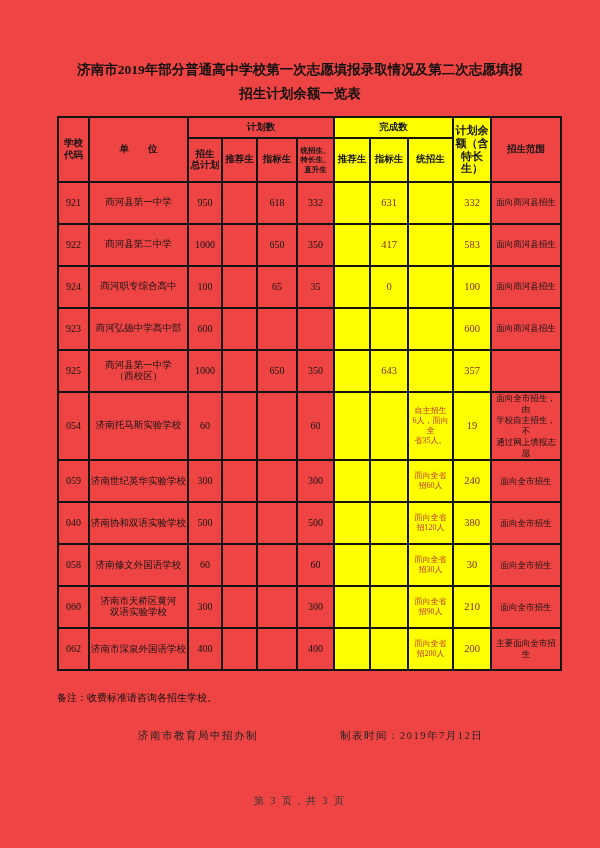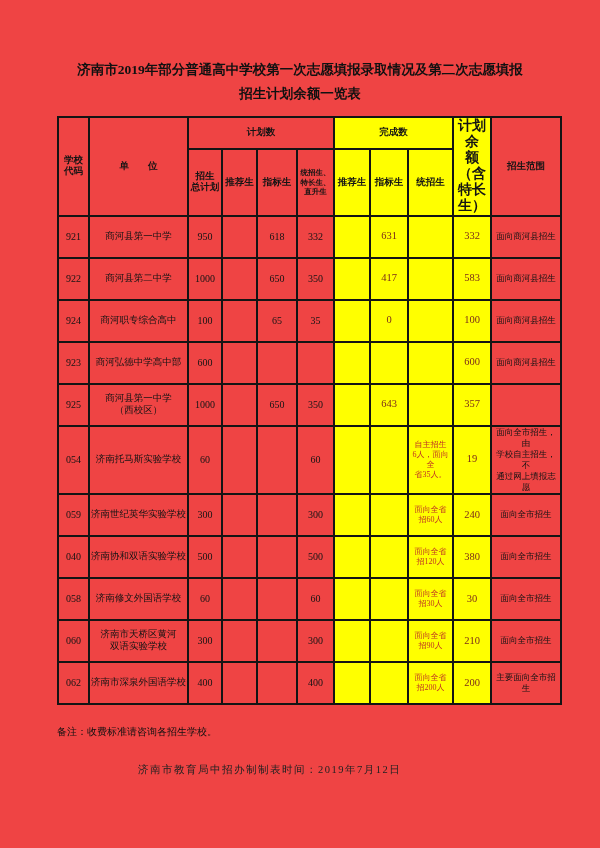--- a/index.html
+++ b/index.html
@@ -6,30 +6,30 @@
   body{background:#ffffff;font-family:"Liberation Serif","DejaVu Serif",serif;}
   .page{width:600px;height:848px;position:relative;background:#ef4444;overflow:hidden;}
   .title{margin:58px 30px 0 30px;text-align:center;font-weight:bold;font-size:13.5px;line-height:24px;color:#111;}
   table{border-collapse:collapse;table-layout:fixed;width:503px;margin:10px 0 0 57px;}
   th,td{border:2px solid #141414;padding:0 1px;text-align:center;vertical-align:middle;overflow:hidden;color:#141414;}
   thead tr.group-row{height:21px;}
   thead tr.sub-row{height:44px;}
   tbody tr{height:42px;}
   th{font-weight:bold;font-size:9.5px;line-height:1.2;white-space:pre-line;}
   .th-small{font-size:7.5px;line-height:1.25;}
-  .th-remain{font-size:14px;line-height:1.15;}
+  .th-remain{font-size:11px;line-height:1.15;}
   .yel{background:#ffff00;}
   td{font-size:10px;line-height:1.2;}
   .c-name{font-size:9.5px;white-space:pre-line;}
   .c-num{font-size:10px;}
   .c-ynum{color:#7b2d1a;font-size:10.5px;}
   .c-note{color:#bf3423;font-size:8px;line-height:1.25;white-space:pre-line;}
   .c-scope{font-size:8.5px;line-height:1.3;white-space:pre-line;}
   .note{margin:20px 0 0 57px;font-weight:normal;font-size:10px;color:#111;}
-  .producer-row{margin-top:24px;padding-left:138px;display:flex;font-size:10.5px;color:#222;letter-spacing:1.5px;}
+  .producer-row{margin-top:24px;padding-left:138px;display:flex;gap:82px;font-size:10.5px;color:#222;letter-spacing:1.5px;}
   .page-footer{position:absolute;top:794px;left:0;right:0;text-align:center;font-size:10px;color:#333;letter-spacing:2px;}
 </style>
 </head>
 <body>
 
 <div class="page">
 
   <div class="title">
     <div>济南市2019年部分普通高中学校第一次志愿填报录取情况及第二次志愿填报</div>
     <div>招生计划余额一览表</div>
@@ -232,14 +232,15 @@
       </tbody>
   </table>
 
   <div class="note">备注：收费标准请咨询各招生学校。</div>
 
   <div class="producer-row">
     <span>济南市教育局中招办制</span>
     <span>制表时间：2019年7月12日</span>
   </div>
 
+  <div class="page-footer">第 3 页，共 3 页</div>
 
 </div>
 
 </body></html>

